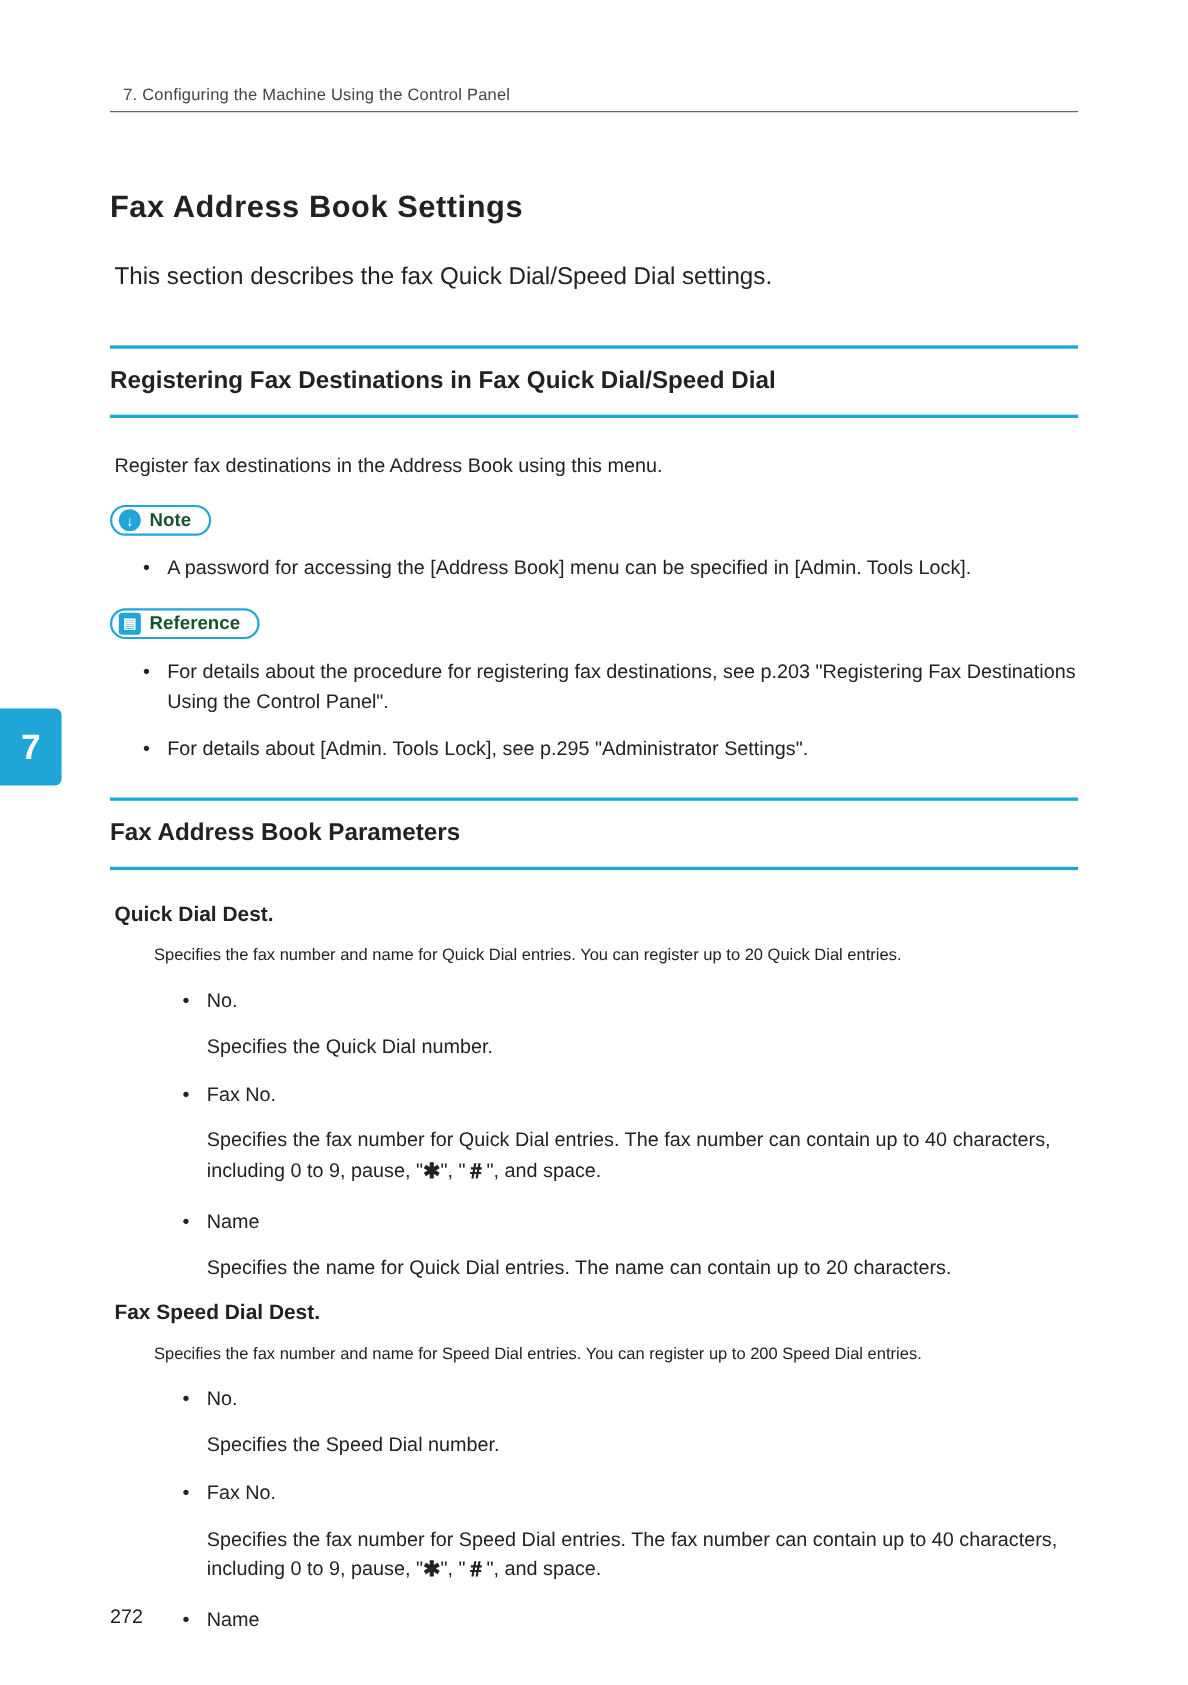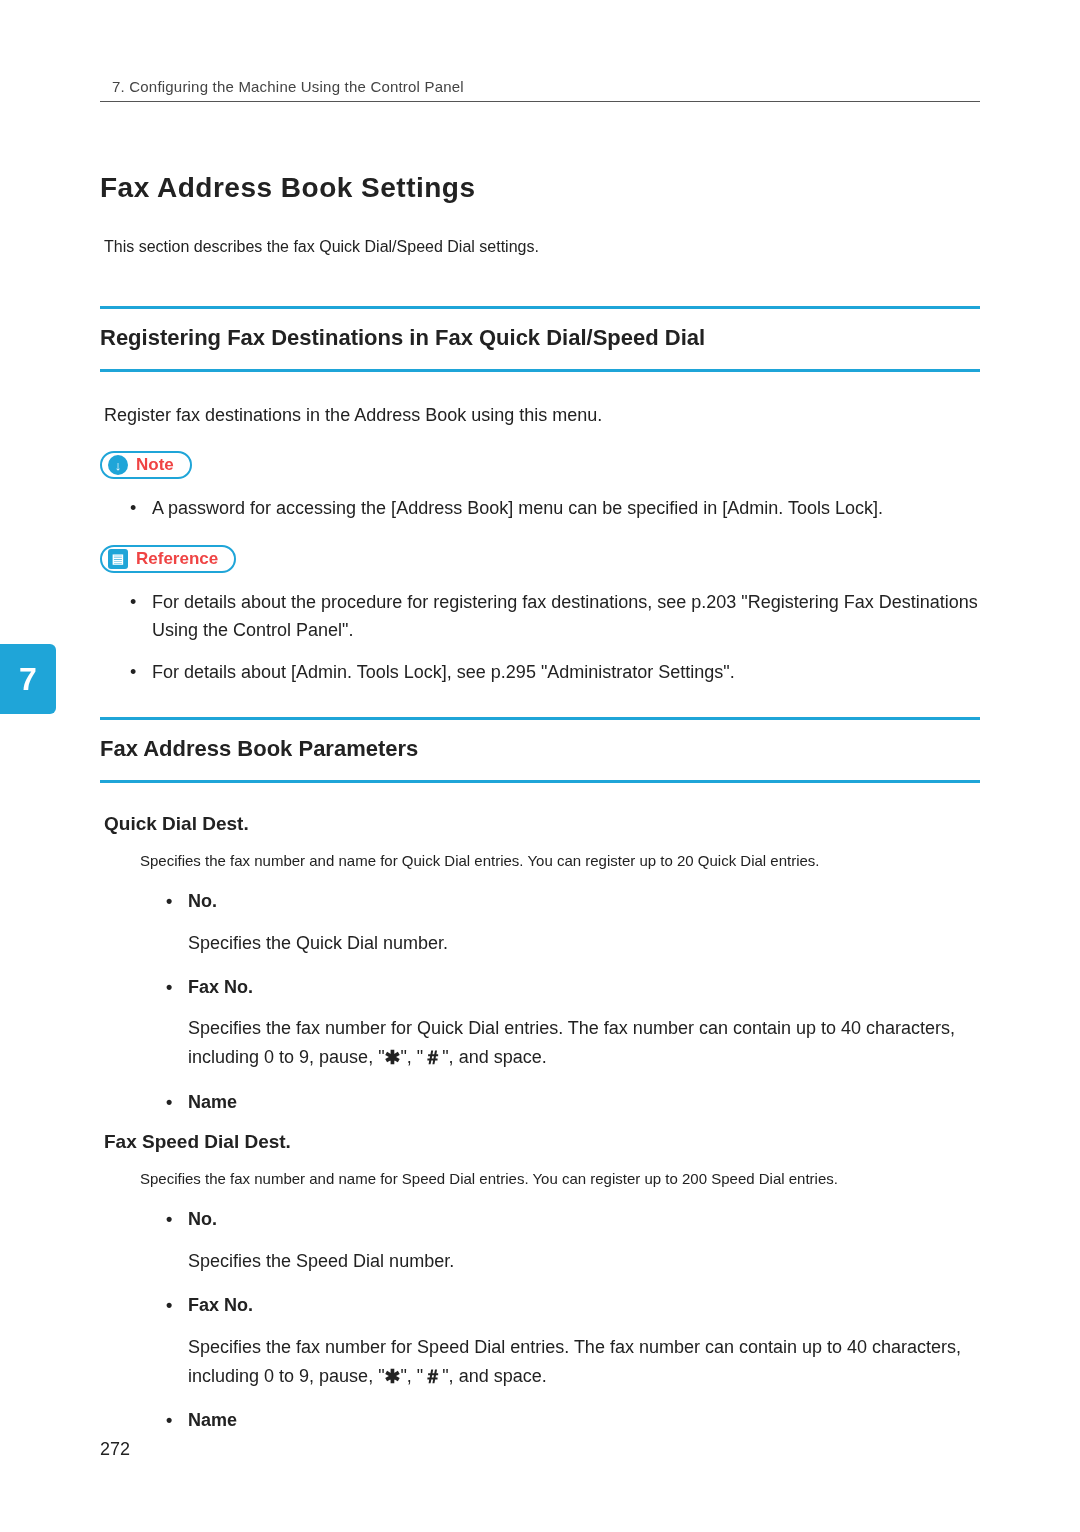--- a/index.html
+++ b/index.html
@@ -2,41 +2,41 @@
 <html><head>
 <meta charset="utf-8">
 <style>
   * { box-sizing: border-box; margin: 0; padding: 0; }
   html, body { width: 1080px; height: 1532px; background: #fff; font-family: "Helvetica Neue", Arial, sans-serif; color: #222; }
   .page { position: relative; width: 1080px; height: 1532px; padding: 78px 100px 60px 100px; }
   .running-head { font-size: 15px; color: #444; letter-spacing: 0.2px; margin-bottom: 6px; margin-left: 12px; }
   .hr-thin { border: none; border-top: 1px solid #555; margin: 0 0 70px 0; }
   .accent-line { height: 3px; background: #1fa5d8; width: 100%; }
   .title { font-size: 28px; font-weight: 700; letter-spacing: 0.5px; margin-bottom: 34px; }
-  .intro { font-size: 16px; margin: 0 0 50px 4px; }
+  .intro { font-size: 22px; margin: 0 0 50px 4px; }
   .section-heading { margin-top: 10px; }
   .section-heading .accent-line { margin-bottom: 16px; }
   .section-heading h2 { font-size: 22px; font-weight: 700; margin-bottom: 14px; }
   .accent-line.bottom { margin-top: 18px; margin-bottom: 30px; }
   .body-text { font-size: 18px; margin: 0 0 22px 4px; line-height: 1.5; }
   .callout { display: inline-flex; align-items: center; border: 2px solid #1fa5d8; border-radius: 14px; padding: 2px 16px 2px 6px; margin: 0 0 16px 0; }
   .callout .badge { width: 20px; height: 20px; border-radius: 50%; background: #1fa5d8; color: #fff; display: flex; align-items: center; justify-content: center; font-size: 13px; font-weight: 700; margin-right: 8px; }
   .callout.ref .badge { border-radius: 3px; }
-  .callout .label { font-size: 17px; font-weight: 700; color: #ef4444; }
+  .callout .label { font-size: 17px; font-weight: 700; color: #14532d; }
   ul.bullets { list-style: none; margin: 0 0 22px 30px; }
   ul.bullets > li { position: relative; padding-left: 22px; font-size: 18px; line-height: 1.55; margin-bottom: 14px; }
   ul.bullets > li::before { content: "•"; position: absolute; left: 0; top: 0; font-size: 18px; }
   .subhead { font-size: 19px; font-weight: 700; margin: 0 0 14px 4px; }
   .para-indent { font-size: 15px; margin: 0 0 16px 40px; line-height: 1.55; }
   ul.bullets.nested { margin-left: 66px; margin-bottom: 14px; }
-  ul.bullets.nested > li { margin-bottom: 8px; font-weight: bold; }
+  ul.bullets.nested > li { margin-bottom: 8px; }
   .nested-desc { font-size: 18px; margin: 0 0 16px 88px; line-height: 1.55; }
   .sym { font-family: "Arial Unicode MS", Arial, sans-serif; font-weight: 700; font-size: 19px; vertical-align: -1px; }
   .chapter-tab { position: absolute; left: 0; top: 644px; width: 56px; height: 70px; background: #1fa5d8; color: #fff; display: flex; align-items: center; justify-content: center; font-size: 32px; font-weight: 700; border-radius: 0 6px 6px 0; }
-  .page-number { position: absolute; left: 100px; bottom: 72px; font-size: 18px; }
+  .page-number { position: absolute; left: 100px; bottom: 52px; font-size: 18px; }
 </style>
 </head>
 <body>
 
 <div class="page">
 
   <div class="running-head">7. Configuring the Machine Using the Control Panel</div>
   <hr class="hr-thin">
 
   <h1 class="title">Fax Address Book Settings</h1>
@@ -87,20 +87,21 @@
   <ul class="bullets nested">
     <li>Fax No.</li>
   </ul>
   <p class="nested-desc">
     <span>Specifies the fax number for Quick Dial entries. The fax number can contain up to 40 characters, including 0 to 9, pause, "</span><span class="sym">✱</span><span>", "</span><span class="sym">＃</span><span>", and space.</span>
   </p>
 
   <ul class="bullets nested">
     <li>Name</li>
   </ul>
+  <p class="nested-desc">Specifies the name for Quick Dial entries. The name can contain up to 20 characters.</p>
 
   
   <div class="subhead">Fax Speed Dial Dest.</div>
   <p class="para-indent">Specifies the fax number and name for Speed Dial entries. You can register up to 200 Speed Dial entries.</p>
 
   <ul class="bullets nested">
     <li>No.</li>
   </ul>
   <p class="nested-desc">Specifies the Speed Dial number.</p>
 

